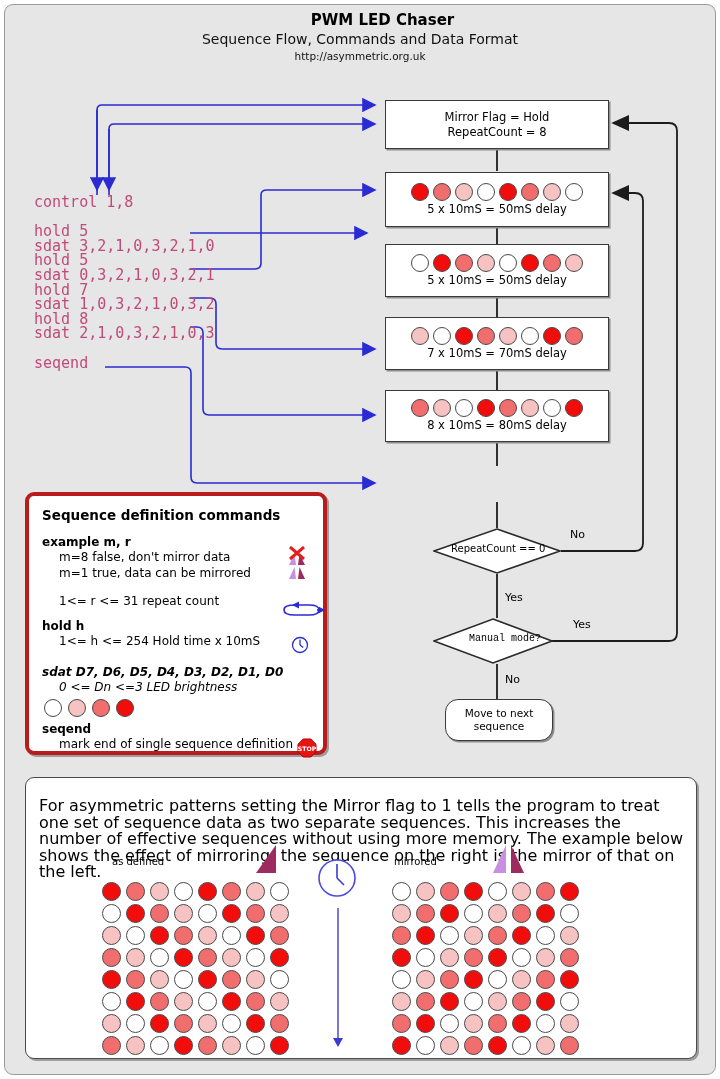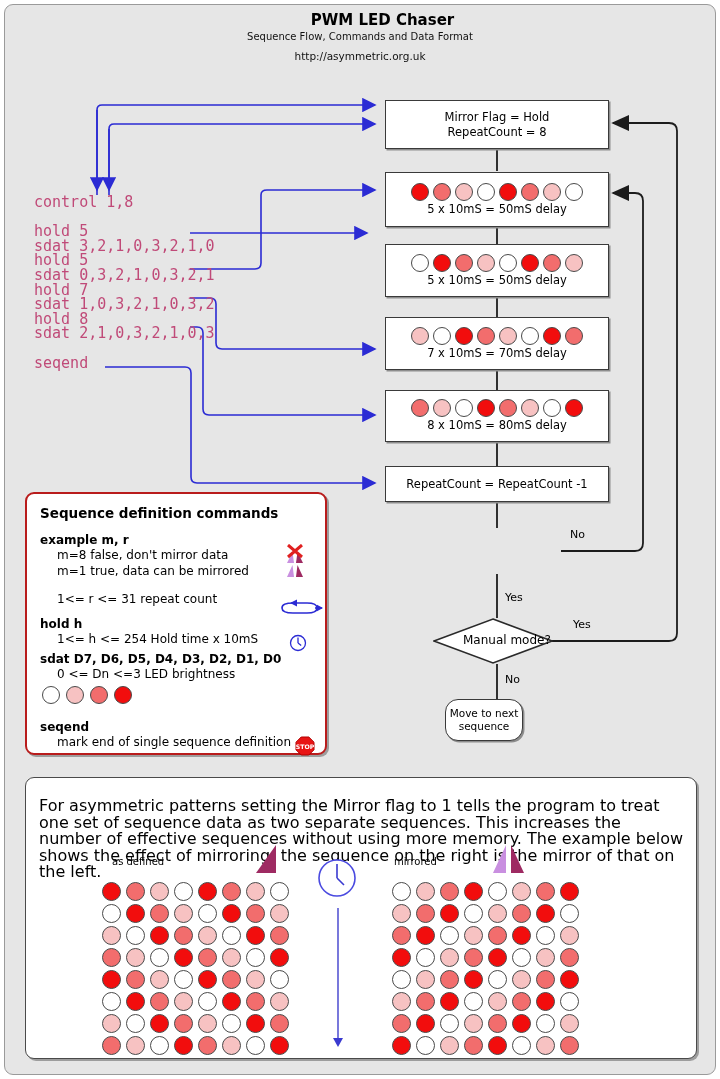--- a/index.html
+++ b/index.html
@@ -4,21 +4,21 @@
 <style>
   html,body{margin:0;padding:0;background:#ffffff;}
   body{width:720px;height:1079px;font-family:"DejaVu Sans",sans-serif;position:relative;overflow:hidden;}
 
   #canvas{position:absolute;left:4px;top:4px;width:712px;height:1071px;
           background:#e6e6e6;border:1px solid #9a9a9a;border-radius:9px;box-sizing:border-box;}
 
   
   .hdr{position:absolute;left:0;right:0;text-align:center;}
   #title{top:6px;font-size:15px;font-weight:bold;color:#000;margin-left:45px;}
-  #subtitle{top:26px;font-size:10px;color:#111;}
+  #subtitle{top:26px;font-size:14px;color:#111;}
   #url{top:45px;font-size:10.5px;color:#111;}
 
   
   .fbox{position:absolute;background:#fff;border:1px solid #3a3a3a;
         box-shadow:1.5px 1.5px 0 #8d8d8d;box-sizing:border-box;
         display:flex;flex-direction:column;align-items:center;justify-content:center;}
   .fbox .cap{font-size:11.5px;color:#000;line-height:15px;text-align:center;}
   .leds{display:flex;gap:4px;margin-bottom:1px;}
   .led{width:18px;height:18px;border-radius:50%;border:1px solid #4a4a4a;box-sizing:border-box;}
   .l0{background:#ffffff;}
@@ -36,21 +36,21 @@
         font-size:10.5px;line-height:13px;color:#000;}
 
   #flow-lines{position:absolute;left:0;top:0;width:712px;height:1071px;pointer-events:none;}
 
   
   #cmdlist{position:absolute;left:29px;top:190px;font-family:"DejaVu Sans Mono",monospace;
            font-size:15px;line-height:14.6px;color:#c04a78;white-space:pre;}
 
   
   #legend{position:absolute;left:20px;top:487px;width:302px;height:263px;background:#fff;
-          border:2px solid #b91c1c;border-radius:9px;box-shadow:2px 2px 0 #9d9d9d;box-sizing:border-box;}
+          border:4px solid #b91c1c;border-radius:9px;box-shadow:2px 2px 0 #9d9d9d;box-sizing:border-box;}
   #legend h3{margin:0;padding:11px 0 0 13px;font-size:13.5px;font-weight:bold;color:#000;}
   .lg-block{position:absolute;left:13px;color:#000;}
   .lg-h{font-size:12px;font-weight:bold;}
   .lg-l{font-size:12px;padding-left:17px;line-height:16px;}
   .lg-icon{position:absolute;}
 
   
   #bottom{position:absolute;left:20px;top:772px;width:672px;height:282px;background:#fff;
           border:1px solid #4a4a4a;border-radius:9px;box-shadow:2px 2px 0 #9d9d9d;box-sizing:border-box;}
   #btext{position:absolute;left:13px;top:20px;width:645px;font-size:16px;line-height:16.5px;color:#000;}
@@ -182,37 +182,40 @@
         <div class="led l0"></div>
         <div class="led l3"></div>
         <div class="led l2"></div>
         <div class="led l1"></div>
         <div class="led l0"></div>
         <div class="led l3"></div>
       </div>
     <div class="cap">8 x 10mS = 80mS delay</div>
   </div>
 
-  <div class="fbox" id="dec-box" style="left:380px;top:461px;width:224px;height:36px;">
-    <div class="cap">RepeatCount = RepeatCount -1</div>
-  </div>
-
+
+  <div class="diamond" style="left:428px;top:523px;">
+    <svg width="128" height="46" viewBox="0 0 128 46">
+      <polygon points="64,1 127,23 64,45 1,23" fill="#ffffff" stroke="#2a2a2a" stroke-width="1.6"></polygon>
+    </svg>
+    <div class="dlabel" style="left:18px;top:15px;font-size:10px;">RepeatCount == 0</div>
+  </div>
   <div class="dlabel" style="left:565px;top:523px;">No</div>
   <div class="dlabel" style="left:500px;top:586px;">Yes</div>
 
   <div class="diamond" style="left:428px;top:613px;">
     <svg width="120" height="46" viewBox="0 0 120 46">
       <polygon points="60,1 119,23 60,45 1,23" fill="#ffffff" stroke="#2a2a2a" stroke-width="1.6"></polygon>
     </svg>
-    <div class="dlabel" style="left:30px;top:15px;font-size:12px;">Manual mode?</div>
+    <div class="dlabel" style="left:36px;top:15px;font-size:10px;font-family:Liberation Mono, monospace;">Manual mode?</div>
   </div>
   <div class="dlabel" style="left:568px;top:613px;">Yes</div>
   <div class="dlabel" style="left:500px;top:668px;">No</div>
 
-  <div class="term" style="left:440px;top:694px;width:78px;height:42px;">Move to next sequence</div>
+  <div class="term" style="left:440px;top:694px;width:108px;height:42px;">Move to next sequence</div>
 
   <div id="legend">
     <h3>Sequence definition commands</h3>
 
     <div class="lg-block" style="top:39px;">
       <div class="lg-h">example m, r</div>
       <div class="lg-l">m=8  false,    don't mirror data</div>
       <div class="lg-l">m=1  true,     data can be mirrored</div>
       <div class="lg-l" style="padding-top:12px;">1&lt;= r &lt;= 31  repeat count</div>
     </div>
@@ -245,21 +248,21 @@
       <div class="lg-h">hold h</div>
       <div class="lg-l">1&lt;= h &lt;= 254   Hold time x 10mS</div>
     </div>
     <div class="lg-icon" style="left:262px;top:140px;">
       <svg width="18" height="18" viewBox="0 0 18 18">
         <circle cx="9" cy="9" r="7.5" fill="#ffffff" stroke="#2b2bd4" stroke-width="1.3"></circle>
         <path d="M9,9 L9,3.6 M9,9 L12.2,11.6" stroke="#2b2bd4" stroke-width="1.3" fill="none"></path>
       </svg>
     </div>
 
-    <div class="lg-block" style="top:158px;">
+    <div class="lg-block" style="top:169px;font-style:italic;">
       <div class="lg-h">sdat D7, D6, D5, D4, D3, D2, D1, D0</div>
       <div class="lg-l">0 &lt;= Dn &lt;=3  LED brightness</div>
       <div class="leds" id="sdat-swatches" style="padding-left:2px;padding-top:4px;gap:6px;">
           <div class="led l0"></div>
           <div class="led l1"></div>
           <div class="led l2"></div>
           <div class="led l3"></div>
         </div>
     </div>
 

